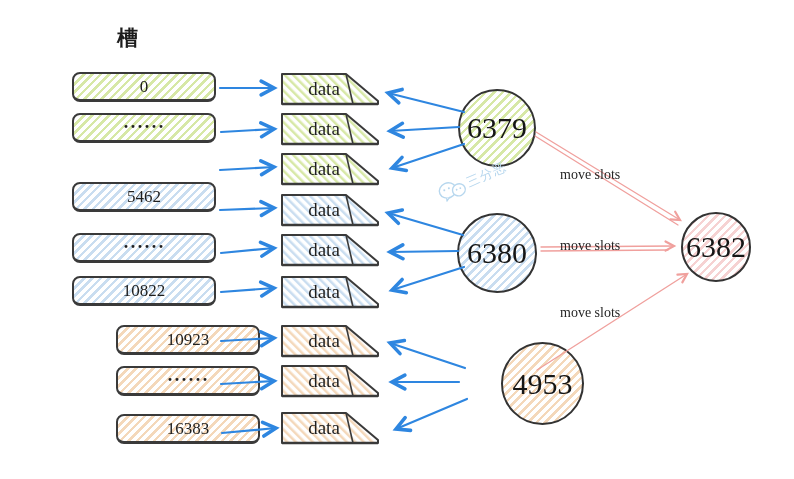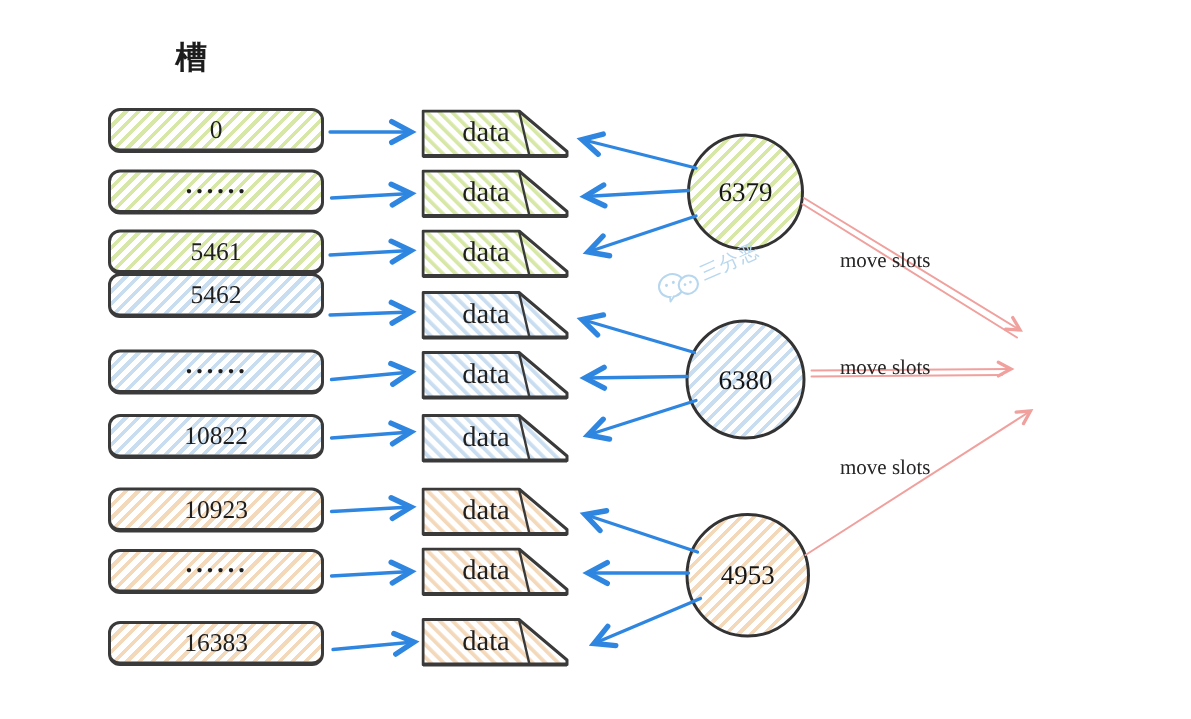--- a/index.html
+++ b/index.html
@@ -5,54 +5,53 @@
   html,body{margin:0;padding:0;background:#fff;}
   #canvas{position:relative;width:794px;height:479px;background:#ffffff;overflow:hidden;
           font-family:"Liberation Serif",serif;}
   
   .slot{position:absolute;left:72px;width:144px;height:30px;box-sizing:border-box;
         border:2px solid #3a3a3a;border-bottom-width:3px;border-radius:8px;
         display:flex;align-items:center;justify-content:center;
         font-size:17px;color:#1f1f1f;background-color:#fff;}
   .hatch-green{background-image:repeating-linear-gradient(135deg,#d7e8a6 0px,#d7e8a6 2.5px,rgba(255,255,255,0) 2.5px,rgba(255,255,255,0) 6px);}
   .hatch-blue{background-image:repeating-linear-gradient(135deg,#c9ddf0 0px,#c9ddf0 2.5px,rgba(255,255,255,0) 2.5px,rgba(255,255,255,0) 6px);}
-  .hatch-orange{background-image:repeating-linear-gradient(135deg,#f4d8ba 0px,#f4d8ba 2.5px,rgba(255,255,255,0) 2.5px,rgba(255,255,255,0) 6px);}
+  .hatch-orange{background-image:repeating-linear-gradient(135deg,#f4d8ba 0px,#f4d8ba 2.5px,rgba(255,255,255,0) 2.5px,rgba(255,255,255,0) 6px);margin-left:44px;}
   .hatch-pink{background-image:repeating-linear-gradient(135deg,#f6d2d2 0px,#f6d2d2 2.5px,rgba(255,255,255,0) 2.5px,rgba(255,255,255,0) 6px);}
   .dots{font-weight:bold;letter-spacing:1px;font-size:18px;}
   
   .doc{position:absolute;left:281px;width:100px;height:33px;}
   .doc svg{position:absolute;left:0;top:0;}
   .doc-label{position:absolute;left:14px;top:1px;width:58px;height:29px;
              display:flex;align-items:center;justify-content:center;
              font-size:19px;color:#1f1f1f;}
   
   .node{position:absolute;box-sizing:border-box;border:2.5px solid #333;border-radius:50%;
         display:flex;align-items:center;justify-content:center;
-        font-size:18px;color:#161616;background-color:#fff;}
+        font-size:30px;color:#161616;background-color:#fff;}
   
   .slots-header{position:absolute;left:117px;top:24px;font-size:21px;font-weight:bold;color:#1c1c1c;}
   .move-label{position:absolute;font-size:14px;color:#262626;white-space:nowrap;z-index:6;}
   
   .watermark{position:absolute;left:436px;top:170px;display:flex;align-items:center;gap:3px;
              color:#b7d7ee;transform:rotate(-24deg);z-index:2;}
   .watermark-text{font-size:13px;letter-spacing:1px;font-family:"Liberation Sans",sans-serif;}
   
   #arrows{position:absolute;left:0;top:0;z-index:5;pointer-events:none;}
   .layer{position:absolute;left:0;top:0;}
 </style>
 </head>
 <body>
 
 <div id="canvas">
 
   <div class="slots-header">槽</div>
 
   <div class="slot hatch-green" style="top:72px">0</div>
   <div class="slot hatch-green dots" style="top:113px">······</div>
-  <div class="slot hatch-green" style="top:153px">5461</div>
   <div class="slot hatch-blue" style="top:182px">5462</div>
   <div class="slot hatch-blue dots" style="top:233px">······</div>
   <div class="slot hatch-blue" style="top:276px">10822</div>
   <div class="slot hatch-orange" style="top:325px">10923</div>
   <div class="slot hatch-orange dots" style="top:366px">······</div>
   <div class="slot hatch-orange" style="top:414px">16383</div>
 
   <svg class="layer" width="0" height="0">
     <defs>
       <pattern id="hg" width="6" height="6" patternUnits="userSpaceOnUse" patternTransform="rotate(-45)">
@@ -139,20 +138,21 @@
         <polygon points="1,1 65,1 97,28 97,31 1,31" fill="url(#ho)" stroke="#3a3a3a" stroke-width="2" stroke-linejoin="round"></polygon>
         <path d="M65,1 L72,31" stroke="#3a3a3a" stroke-width="1.6" fill="none"></path>
         <path d="M1,31 L97,31" stroke="#3a3a3a" stroke-width="2.6"></path>
       </svg>
     <span class="doc-label">data</span>
   </div>
 
   <div class="node hatch-green" style="left:458px;top:89px;width:78px;height:78px;">6379</div>
   <div class="node hatch-blue" style="left:457px;top:213px;width:80px;height:80px;font-family:Liberation Serif, serif;">6380</div>
   <div class="node hatch-orange" style="left:457px;top:342px;width:83px;height:83px;">4953</div>
+  <div class="node hatch-pink" style="left:681px;top:212px;width:70px;height:70px;">6382</div>
 
   <div class="move-label" style="left:560px;top:167px;">move slots</div>
   <div class="move-label" style="left:560px;top:238px;">move slots</div>
   <div class="move-label" style="left:560px;top:305px;">move slots</div>
 
   <div class="watermark">
     <svg width="28" height="22" viewBox="0 0 28 22">
       <ellipse cx="10" cy="9.5" rx="8.5" ry="7.5" fill="#ffffff" stroke="#b7d7ee" stroke-width="1.4"></ellipse>
       <circle cx="7" cy="8" r="1" fill="#b7d7ee"></circle>
         <circle cx="12" cy="8" r="1" fill="#b7d7ee"></circle>

